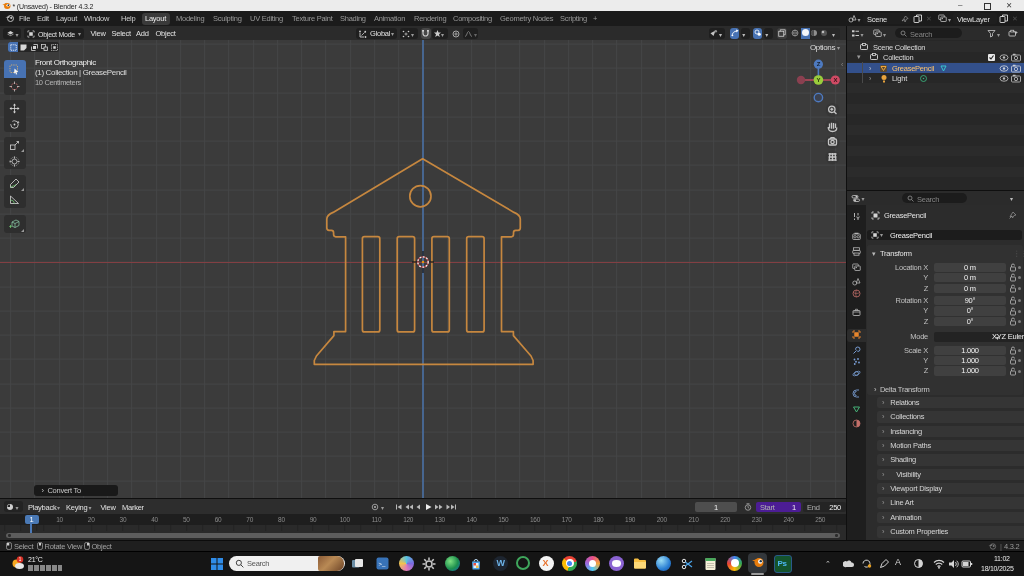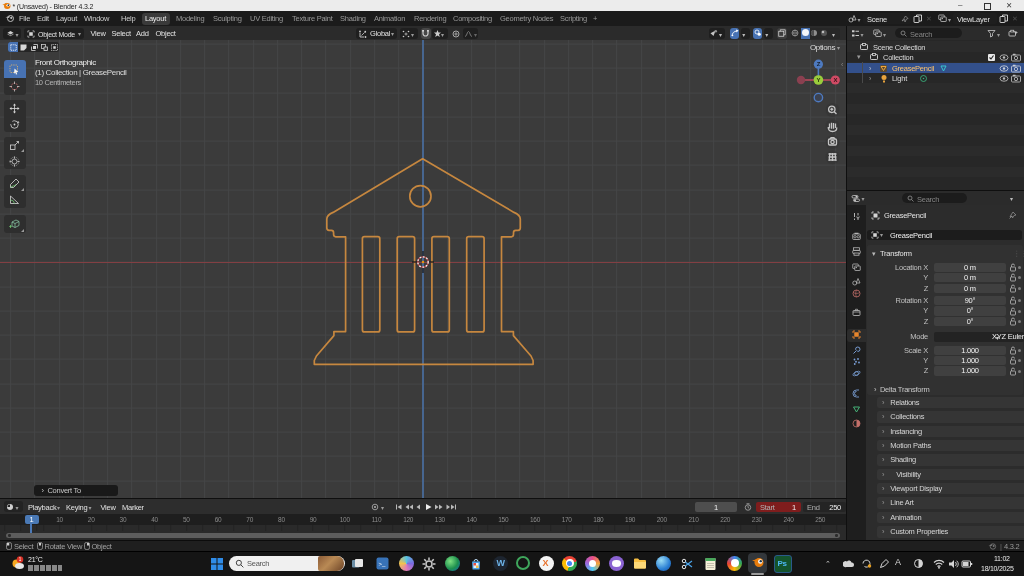--- a/index.html
+++ b/index.html
@@ -713,21 +713,21 @@
             <rect x="120" y="3" width="2" height="10"></rect>
       </g>
     </svg>
     <div class="ab" style="left:695px;top:2.5px;width:42px;height:10px;background:#4e4e4e;border-radius:2px"></div>
     <div class="txt" style="left:695px;top:5px;width:42px;text-align:center;color:#f2f2f2">1</div>
     <svg class="ab" style="left:744px;top:3.5px" width="8" height="8" viewBox="0 0 16 16">
       <circle cx="8" cy="9" r="5.5" fill="none" stroke="#b5b5b5" stroke-width="1.5"></circle>
       <path d="M8 9 L8 5.5 M8 9 L10.5 10.5" stroke="#b5b5b5" stroke-width="1.4"></path>
       <path d="M5 1.5 L11 1.5" stroke="#b5b5b5" stroke-width="1.5"></path>
     </svg>
-    <div class="ab" style="left:756px;top:2.5px;width:45px;height:10px;background:#7f1d1d;border-radius:2px">
+    <div class="ab" style="left:756px;top:2.5px;width:45px;height:10px;background:#4c1d95;border-radius:2px">
       <div class="txt" style="left:4px;top:2.5px;color:#b0b0b0">Start</div>
       <div class="txt" style="right:5px;top:2.5px;color:#f0f0f0">1</div>
     </div>
     <div class="ab" style="left:803px;top:2.5px;width:43px;height:10px;background:#242424;border-radius:2px">
       <div class="txt" style="left:4px;top:2.5px;color:#b0b0b0">End</div>
       <div class="txt" style="right:5px;top:2.5px;color:#f0f0f0">250</div>
     </div>
   </div>
   <div id="tlruler">
     <div class="fnum" style="left:59.5px">10</div>

